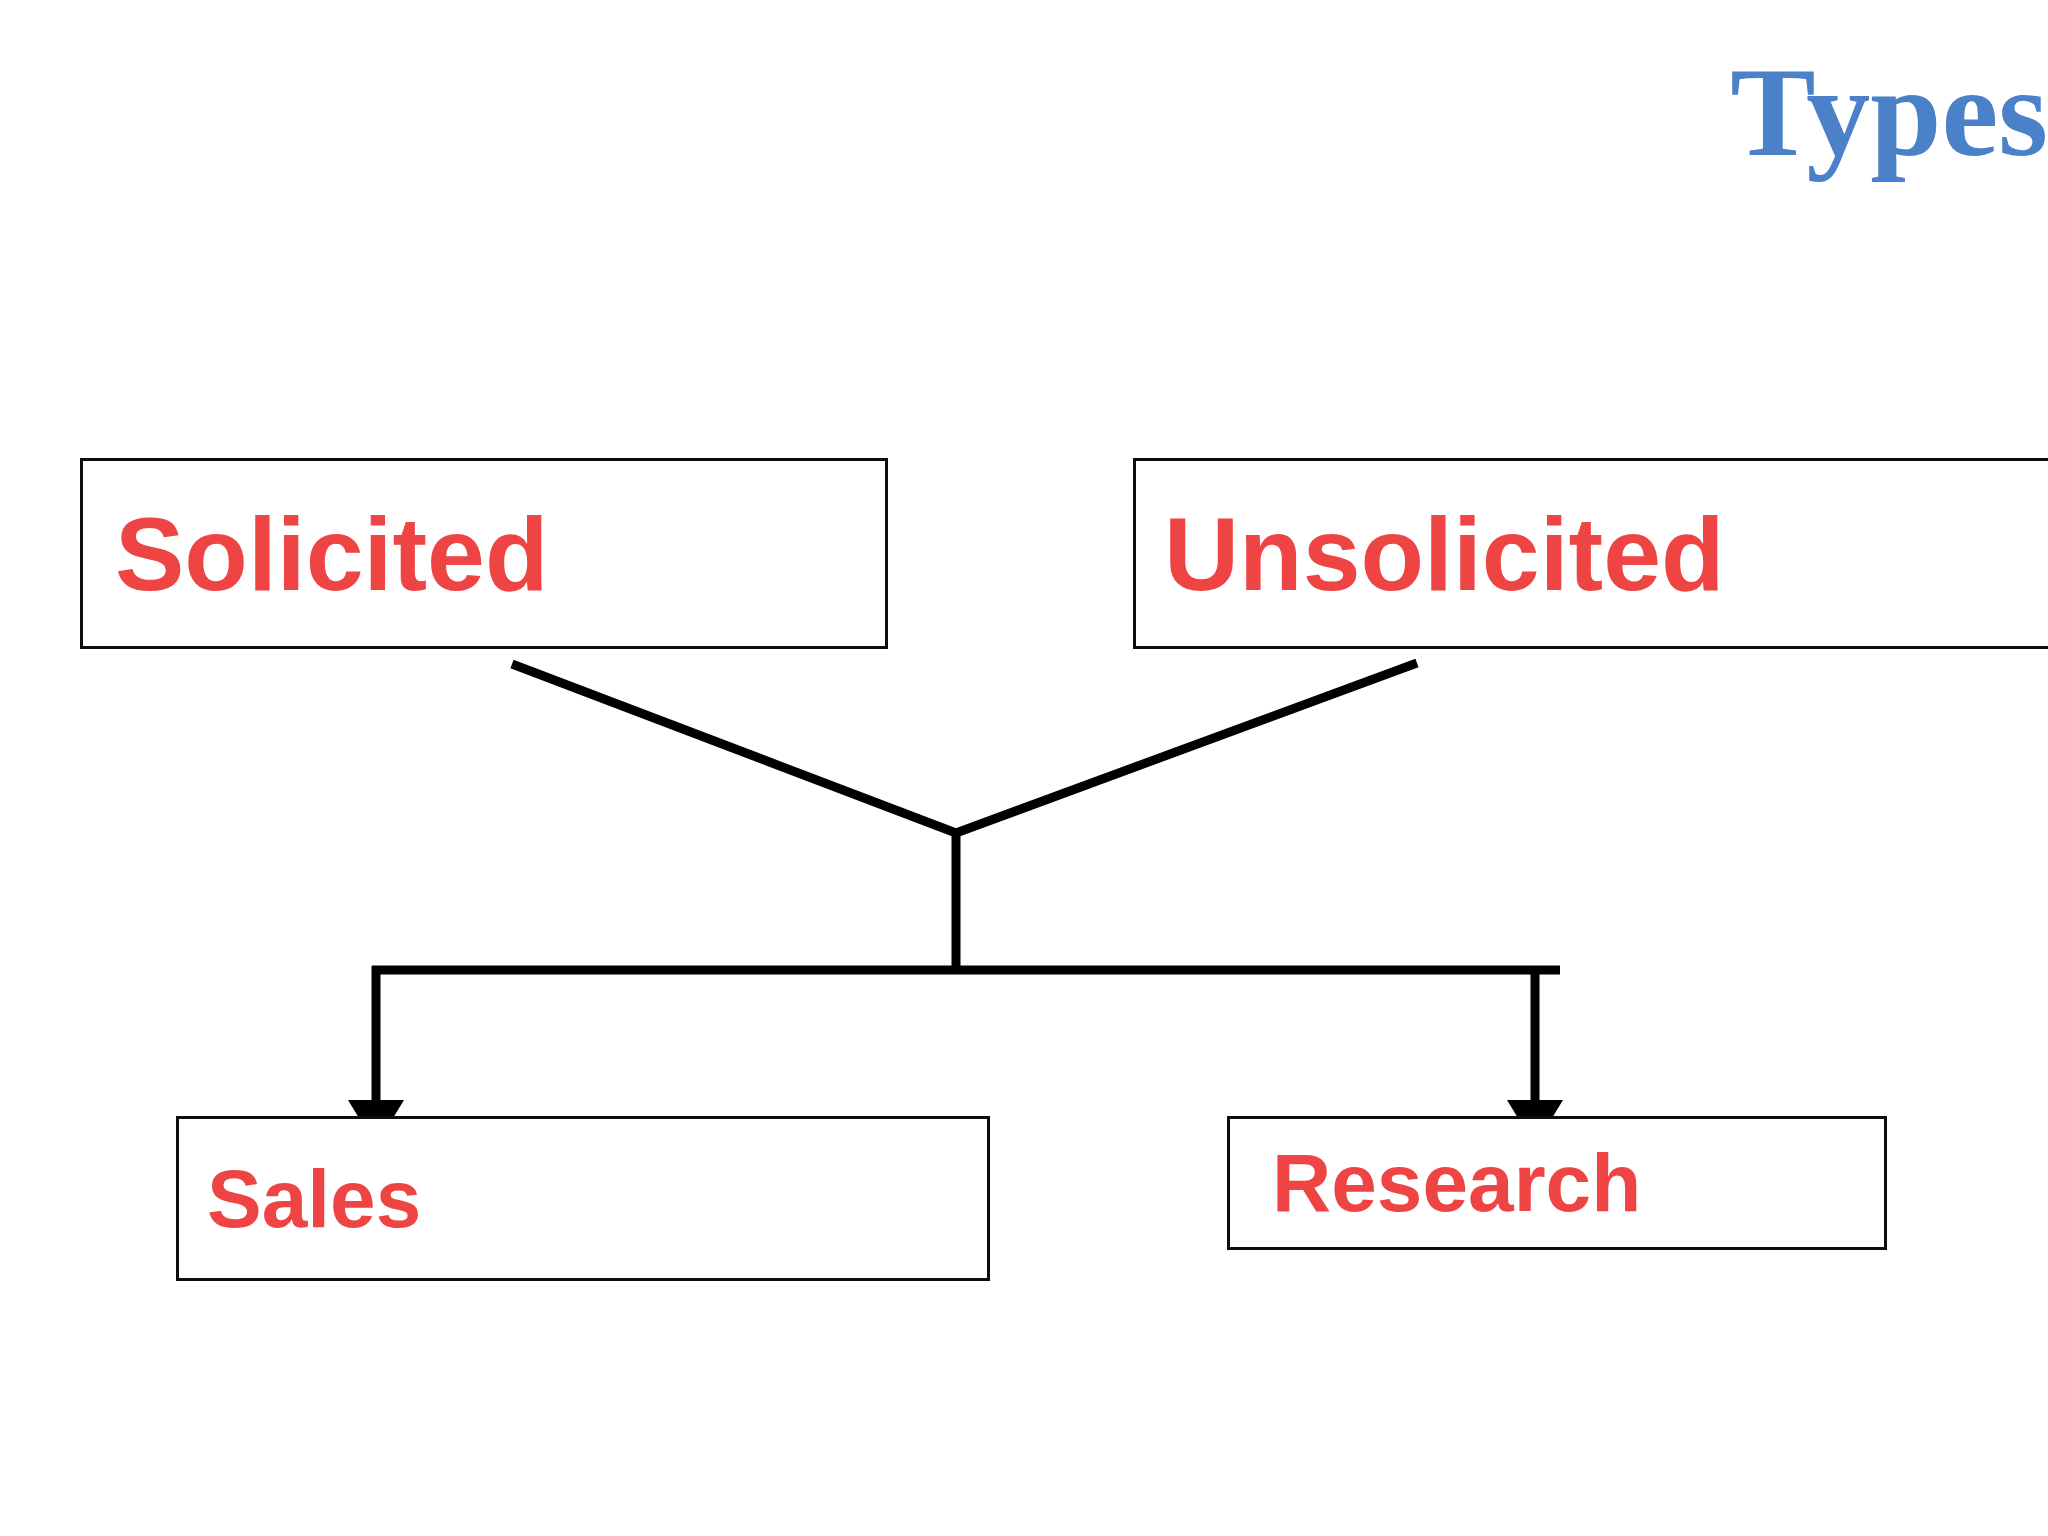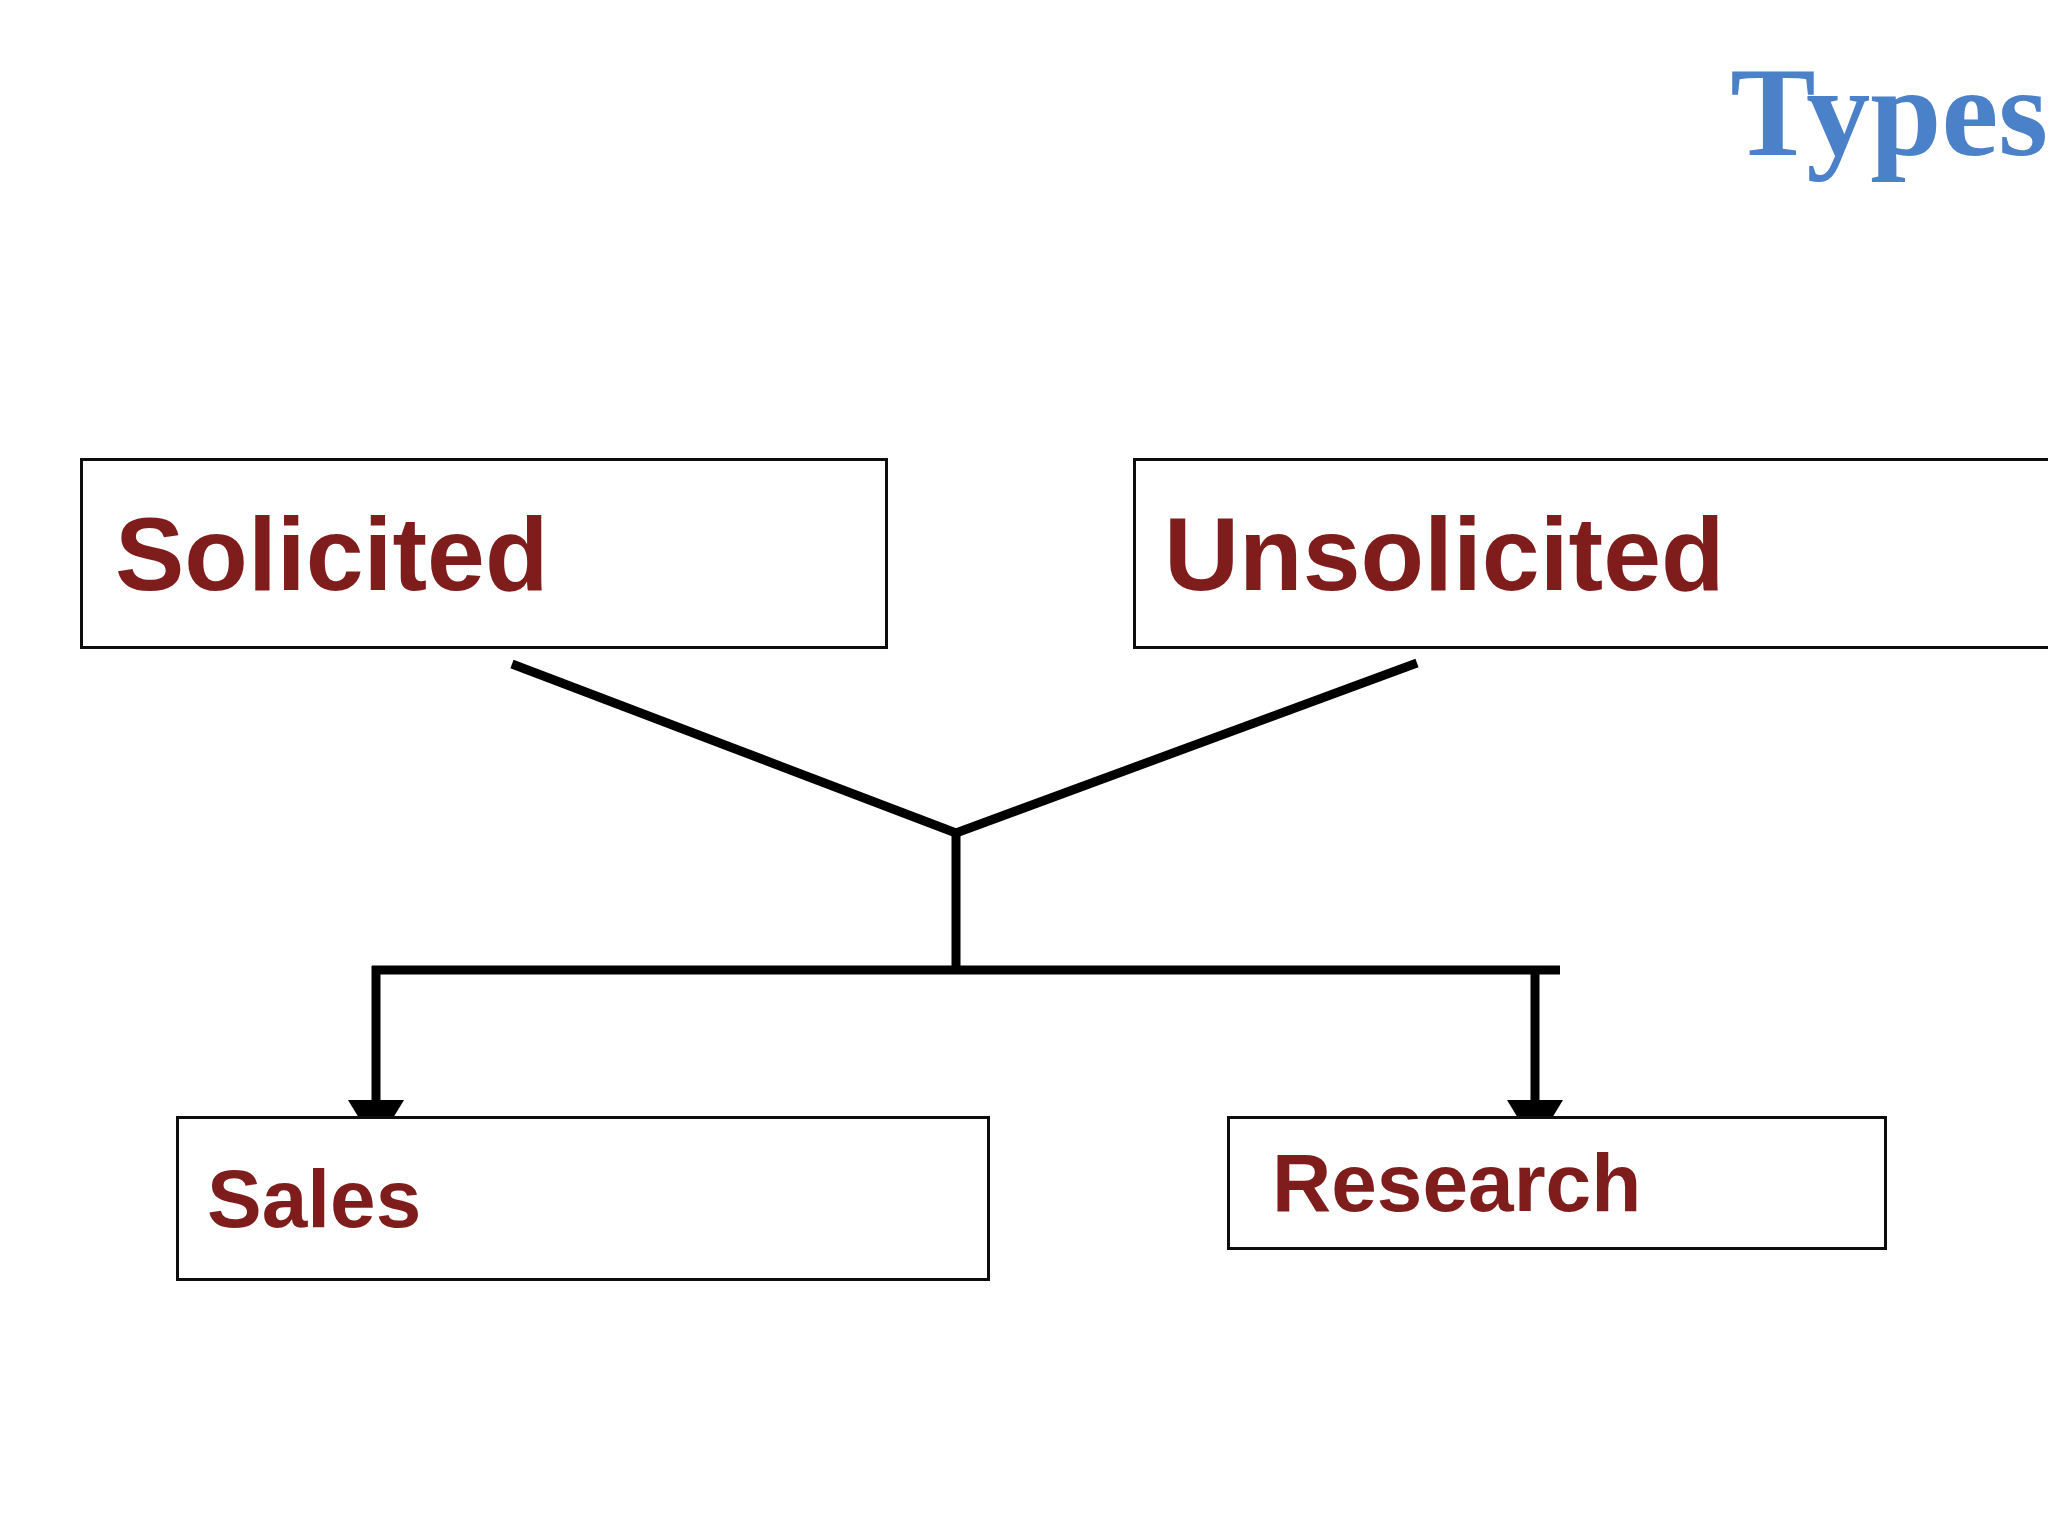--- a/index.html
+++ b/index.html
@@ -45,21 +45,21 @@
     background: #ffffff;
     border: 3px solid #0d0d0d;
     display: flex;
     align-items: center;
     justify-content: flex-start;
     overflow: hidden;
   }
   .node-label {
     font-family: "Liberation Sans", sans-serif;
     font-weight: bold;
-    color: #7f1d1d;
+    color: #ef4444;
     white-space: nowrap;
     line-height: 1.0;
   }
 
   
   #box-solicited {
     left: 80px;
     top: 458px;
     width: 808px;
     height: 191px;

